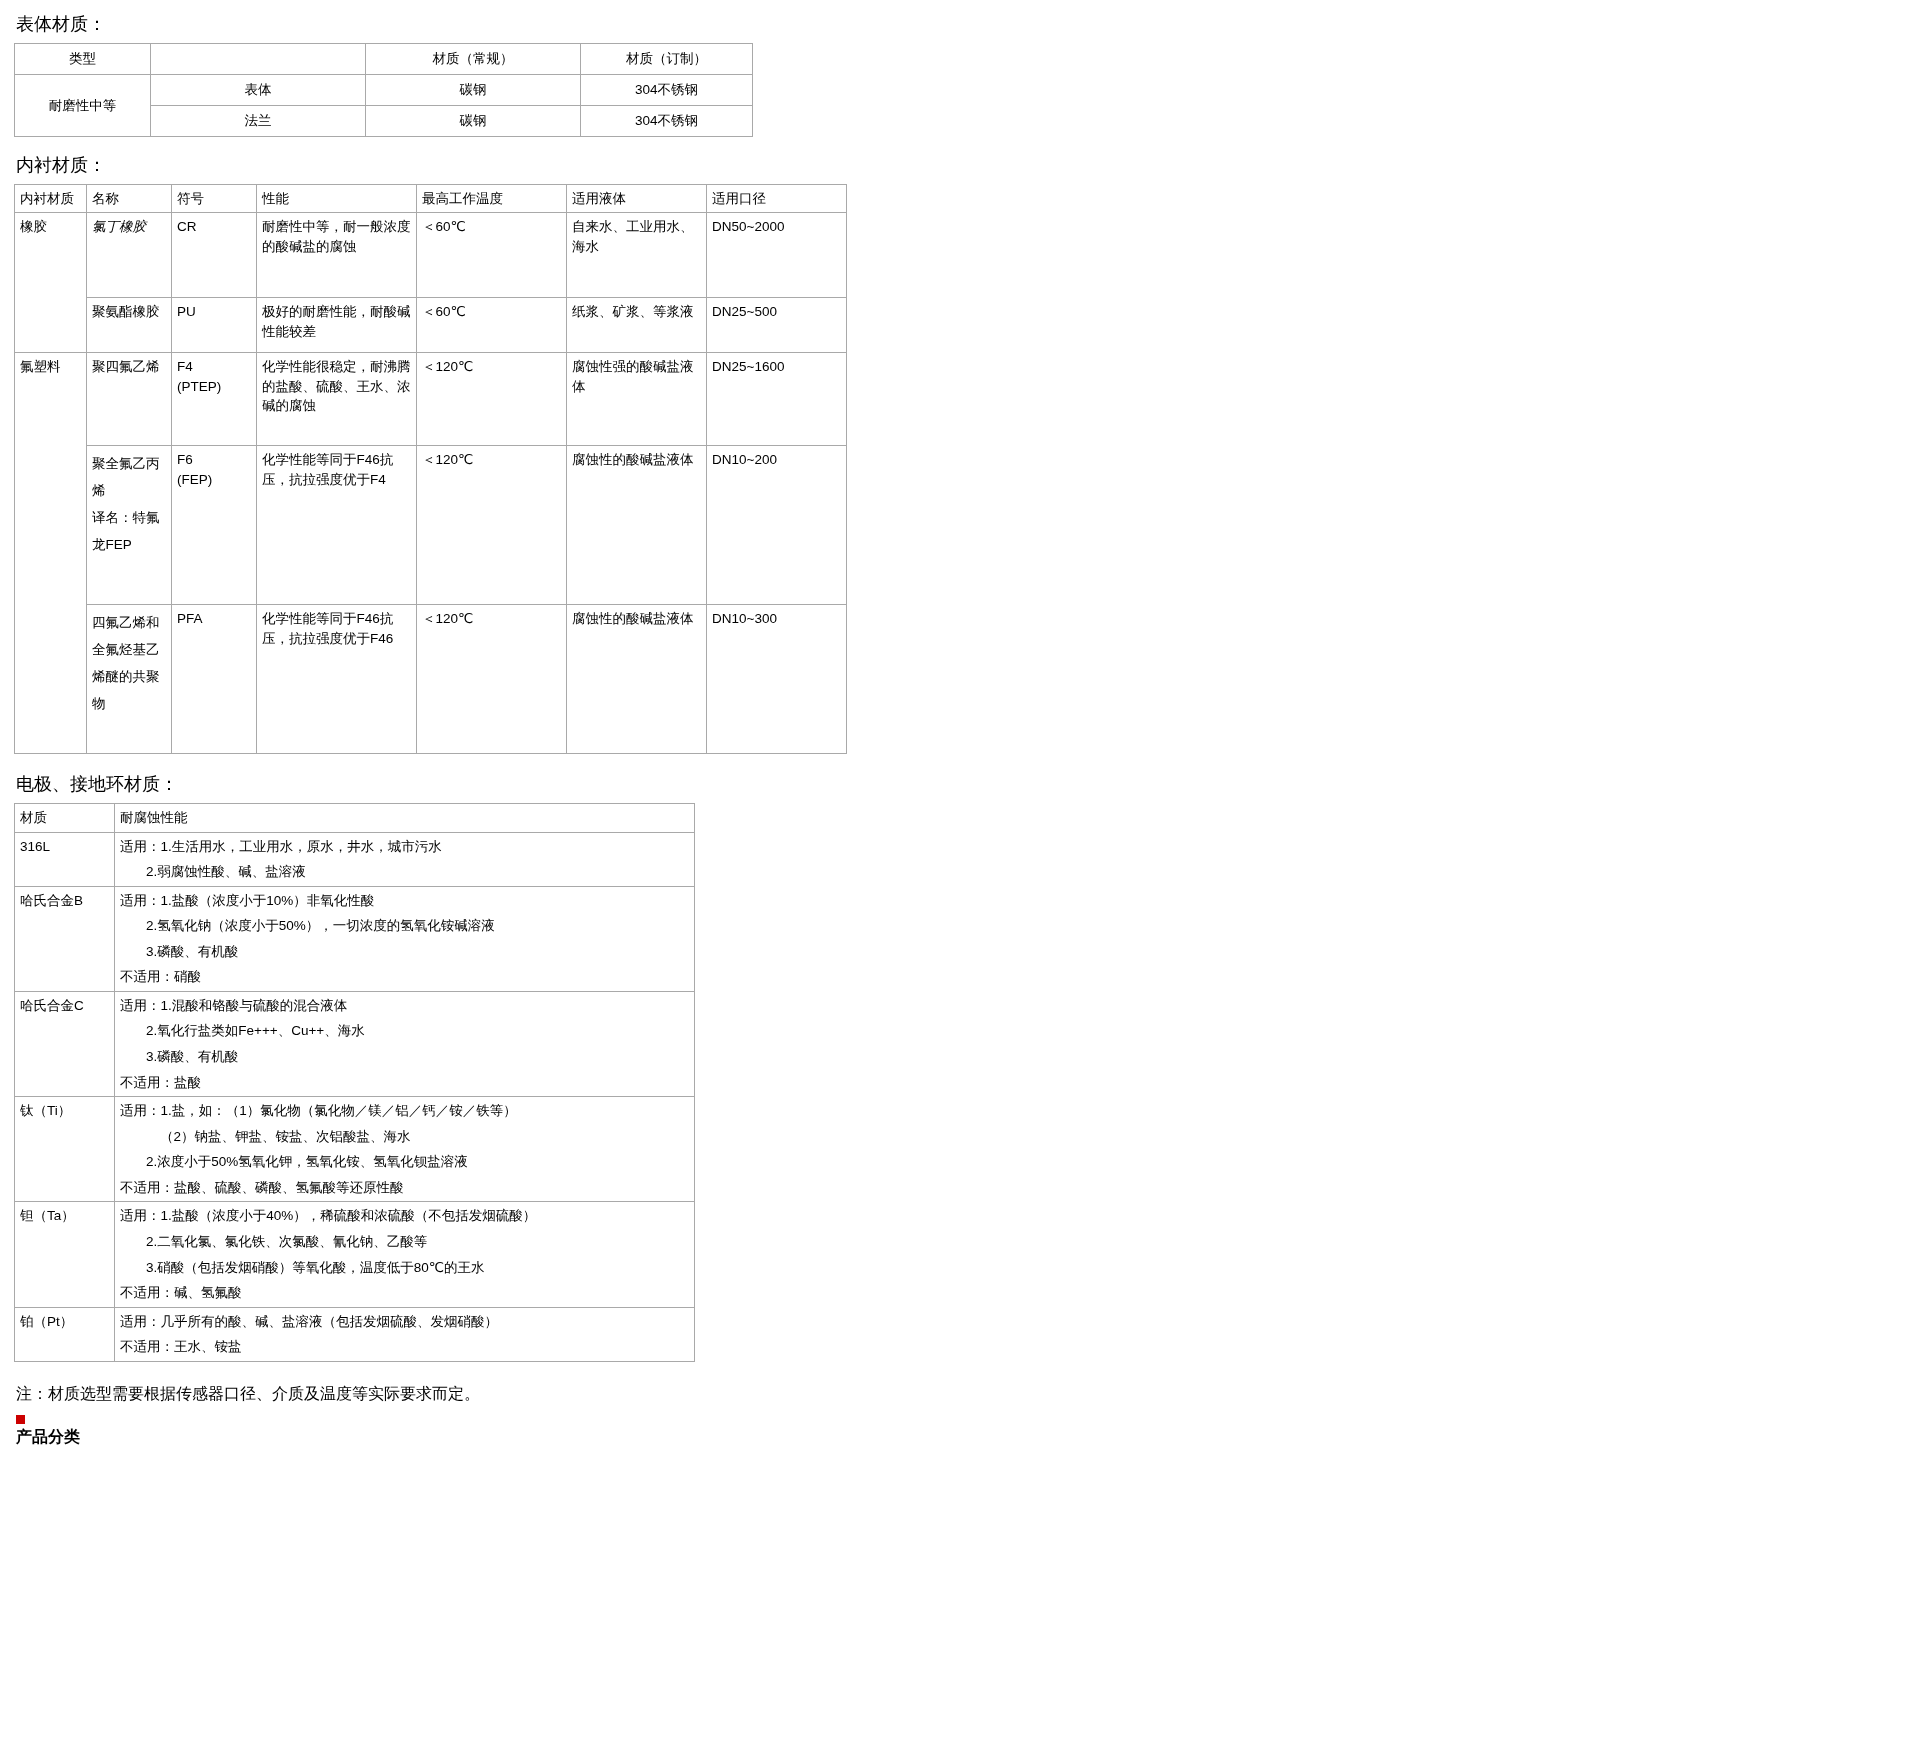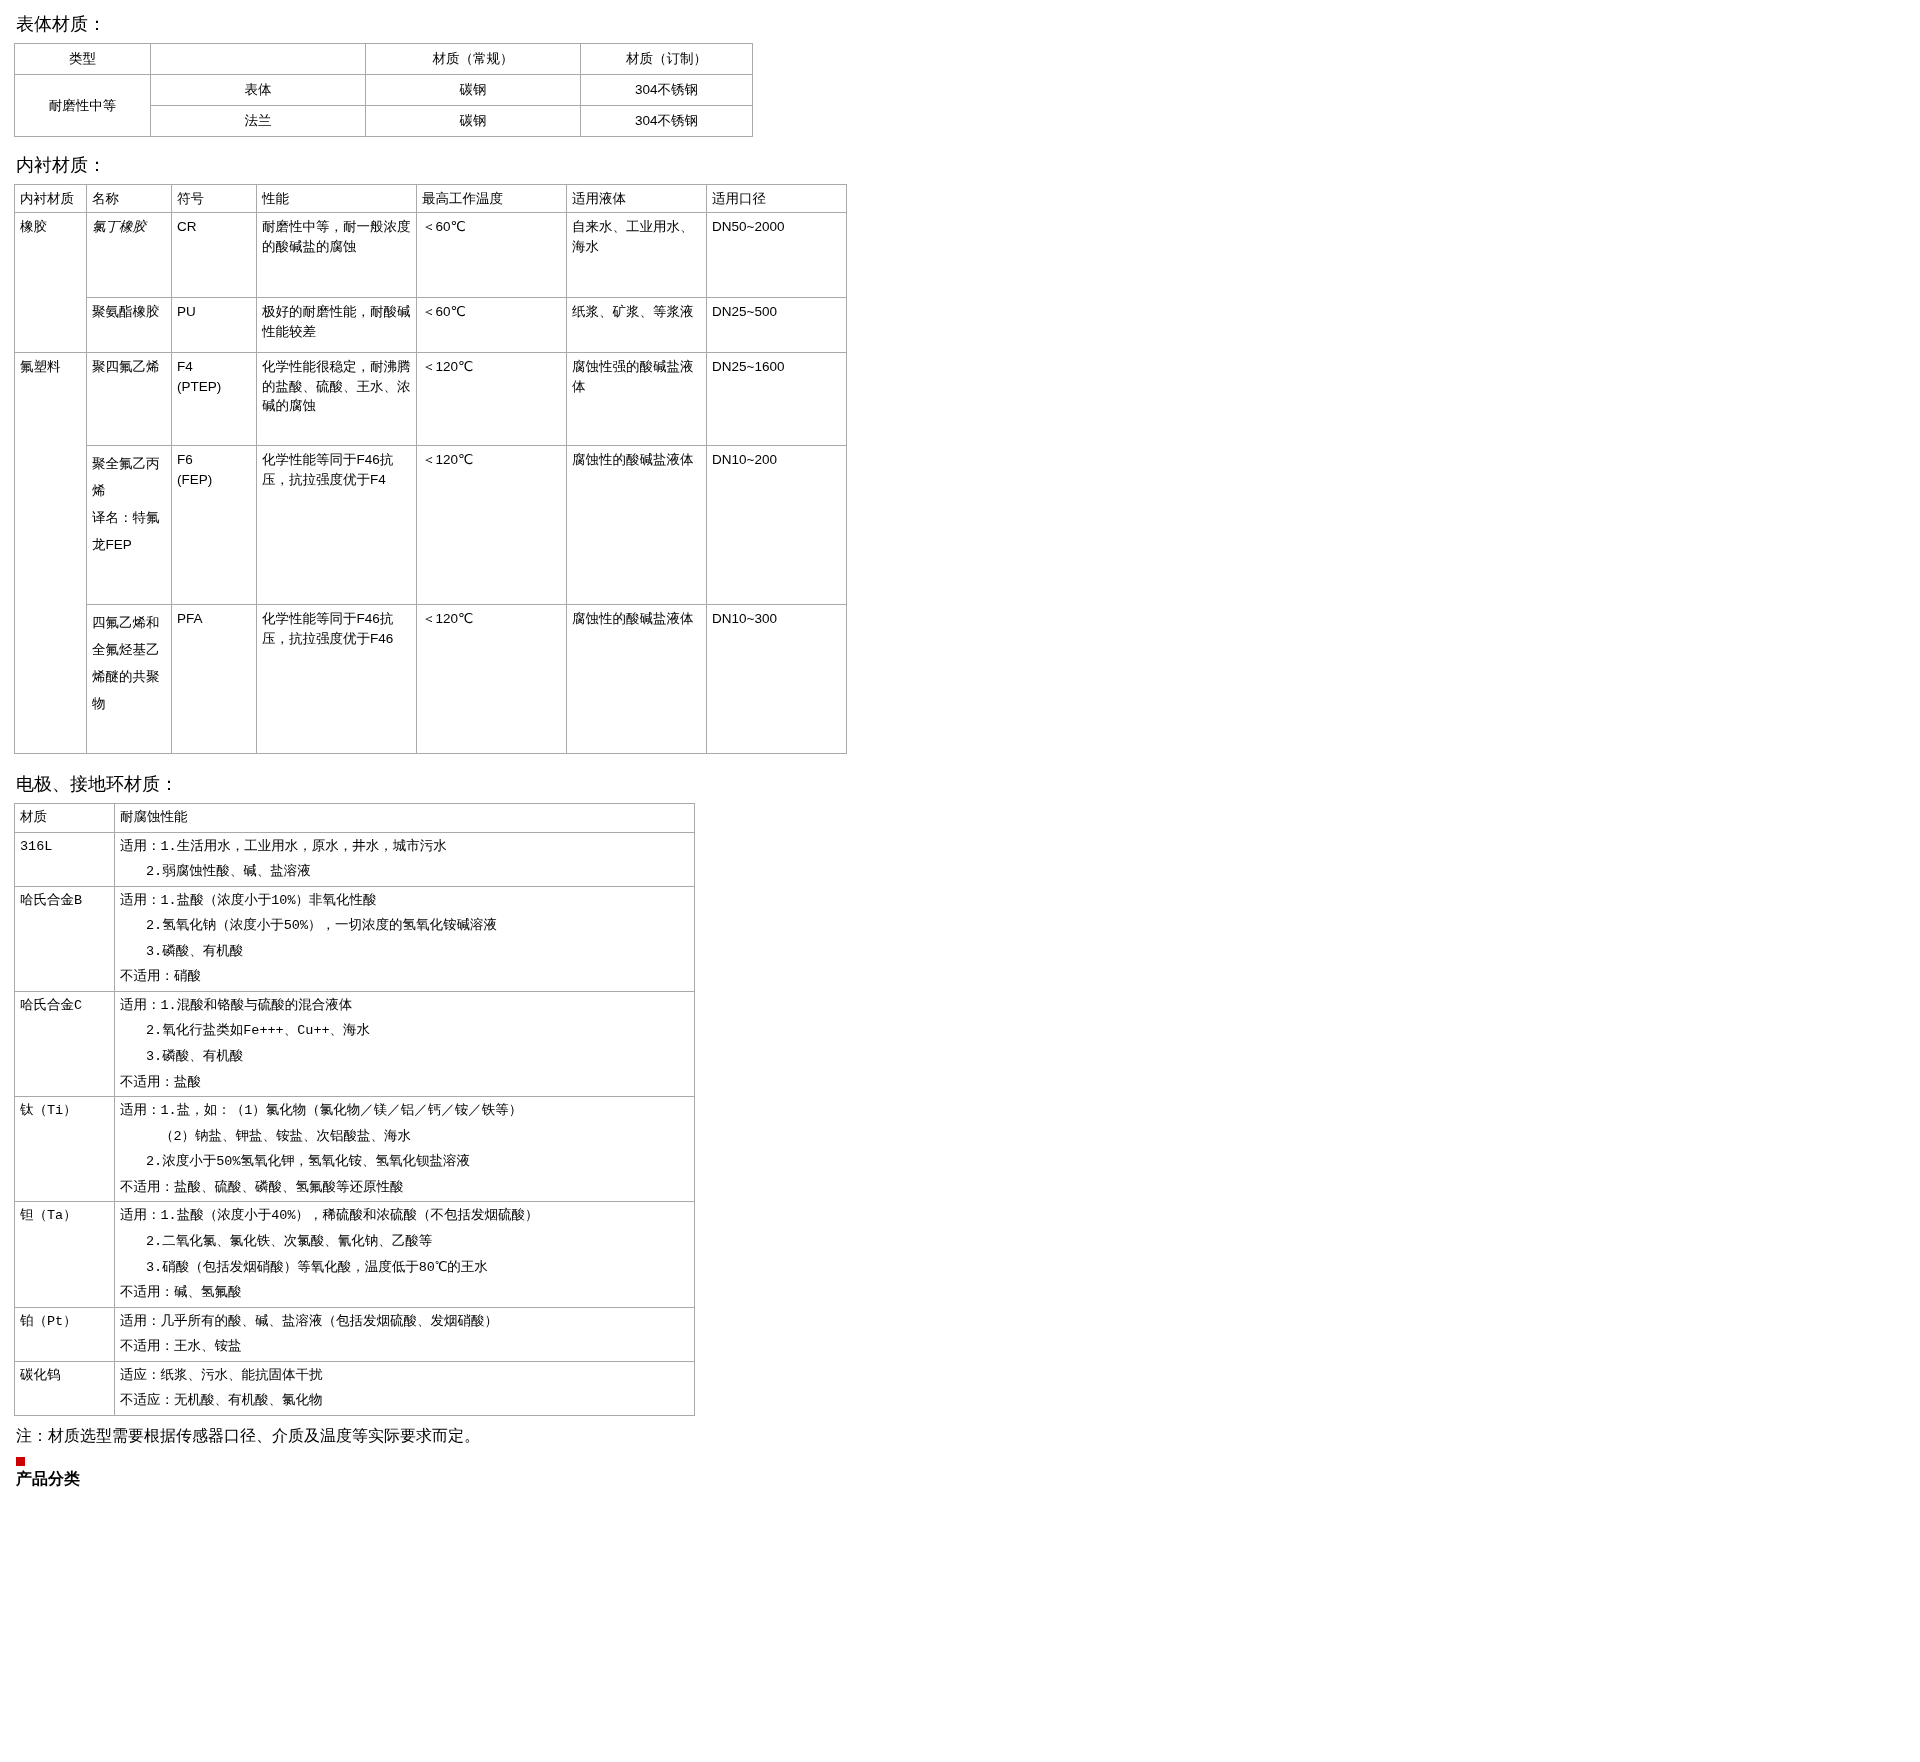--- a/index.html
+++ b/index.html
@@ -54,21 +54,21 @@
   #tbl-lining col.l1 { width: 85px; }
   #tbl-lining col.l2 { width: 85px; }
   #tbl-lining col.l3 { width: 160px; }
   #tbl-lining col.l4 { width: 150px; }
   #tbl-lining col.l5 { width: 140px; }
   #tbl-lining col.l6 { width: 140px; }
   #tbl-lining td.tall-1 { height: 76px; font-style: italic; }
   #tbl-lining td.wrapname { line-height: 2.0; }
 
   
-  #tbl-electrode { width: 680px; margin-bottom: 10px; font-family: Liberation Mono, monospace; }
+  #tbl-electrode { width: 680px; margin-bottom: 22px; }
   #tbl-electrode col.e0 { width: 100px; }
   #tbl-electrode col.e1 { width: 580px; }
   #tbl-electrode td p { margin: 0 0 6px 0; }
   #tbl-electrode td p:last-child { margin-bottom: 0; }
   #tbl-electrode td p.ind { padding-left: 26px; }
   #tbl-electrode td p.ind2 { padding-left: 40px; }
   #tbl-electrode td.mat { vertical-align: top; }
 
   .note {
     font-size: 16px;
@@ -260,27 +260,20 @@
       </tr>
 
       <tr>
         <td class="mat">铂（Pt）</td>
         <td>
           <p>适用：几乎所有的酸、碱、盐溶液（包括发烟硫酸、发烟硝酸）</p>
           <p>不适用：王水、铵盐</p>
         </td>
       </tr>
 
-      <tr>
-        <td class="mat">碳化钨</td>
-        <td>
-          <p>适应：纸浆、污水、能抗固体干扰</p>
-          <p>不适应：无机酸、有机酸、氯化物</p>
-        </td>
-      </tr>
     </tbody>
   </table>
 
   <div class="note">注：材质选型需要根据传感器口径、介质及温度等实际要求而定。</div>
 
   <div class="cat-block">
     <span class="cat-marker" style="background: rgb(204, 0, 0);"></span>
     <div class="cat-title">产品分类</div>
   </div>
 

